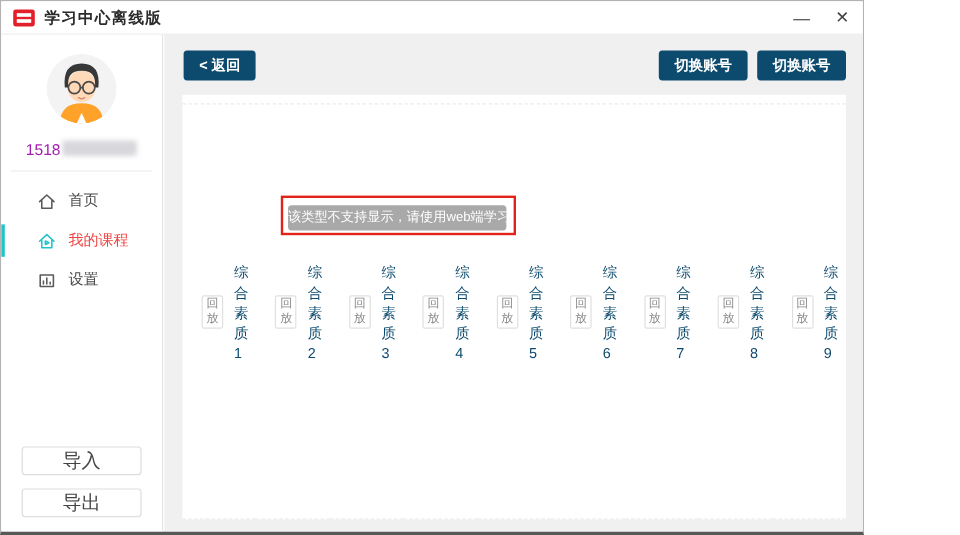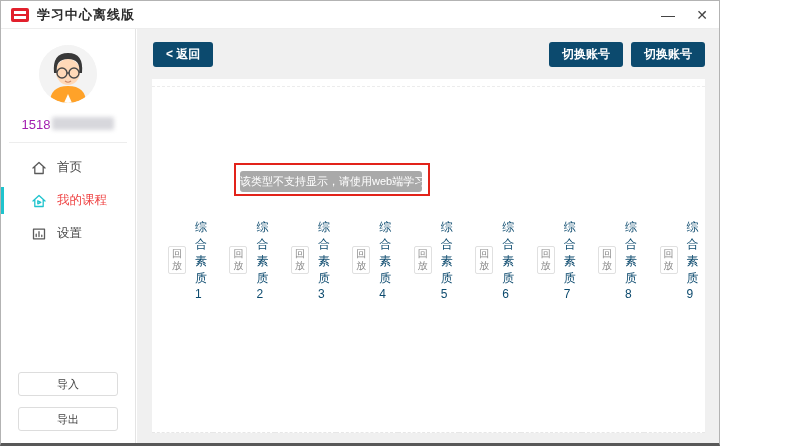--- a/index.html
+++ b/index.html
@@ -33,21 +33,21 @@
     font-size:12.5px; color:#4a4a4a; cursor:default; }
   .nav-item svg { width:16px; height:16px; margin-right:10px; stroke:#5a5a5a; fill:none;
     stroke-width:1.3; stroke-linecap:round; stroke-linejoin:round; }
   .nav-item.active { color:#ef4444; }
   .nav-item.active svg { stroke:#1fc3cd; }
   .nav-item.active:before { content:""; position:absolute; left:0; top:3px; bottom:3px; width:3px; background:#1fc3cd; }
 
   .side-actions { position:absolute; bottom:12px; left:0; width:100%;
     display:flex; flex-direction:column; align-items:center; gap:11px; }
   .side-btn { width:100px; height:24px; background:#fff; border:1px solid #ddd; border-radius:3px;
-    font-size:11px; color:#444; display:flex; align-items:center; justify-content:center; cursor:default; }
+    font-size:16px; color:#444; display:flex; align-items:center; justify-content:center; cursor:default; }
 
   
   .main { position:absolute; left:136px; top:28px; right:0; bottom:0; background:#f0f0f0; }
   .toolbar { position:absolute; left:0; top:0; right:0; height:50px; display:flex; align-items:center; }
   .btn-cyan { background:#0c4a6e; color:#fff; font-size:12px; font-weight:bold; border:none;
     border-radius:3px; height:25px; padding:0 13px; display:flex; align-items:center; justify-content:center; cursor:default; }
   .back-btn { margin-left:16px; }
   .toolbar-right { margin-left:auto; margin-right:14px; display:flex; gap:8px; }
 
   .panel { position:absolute; left:15px; right:14px; top:50px; height:354px; background:#fff; }

